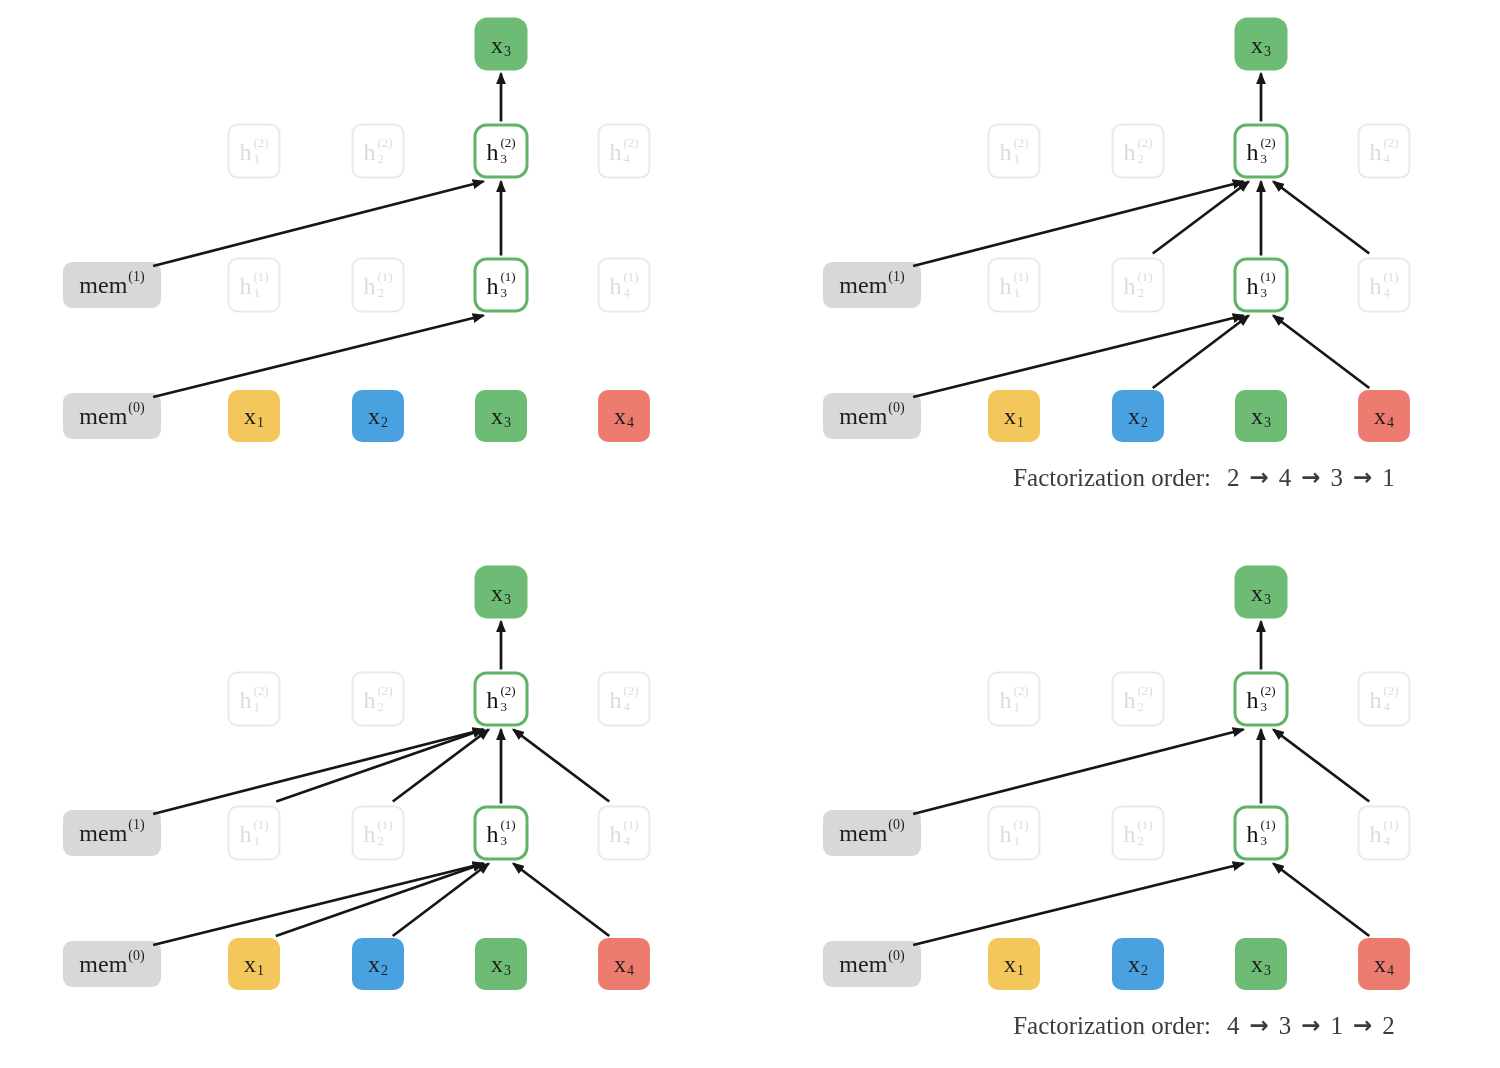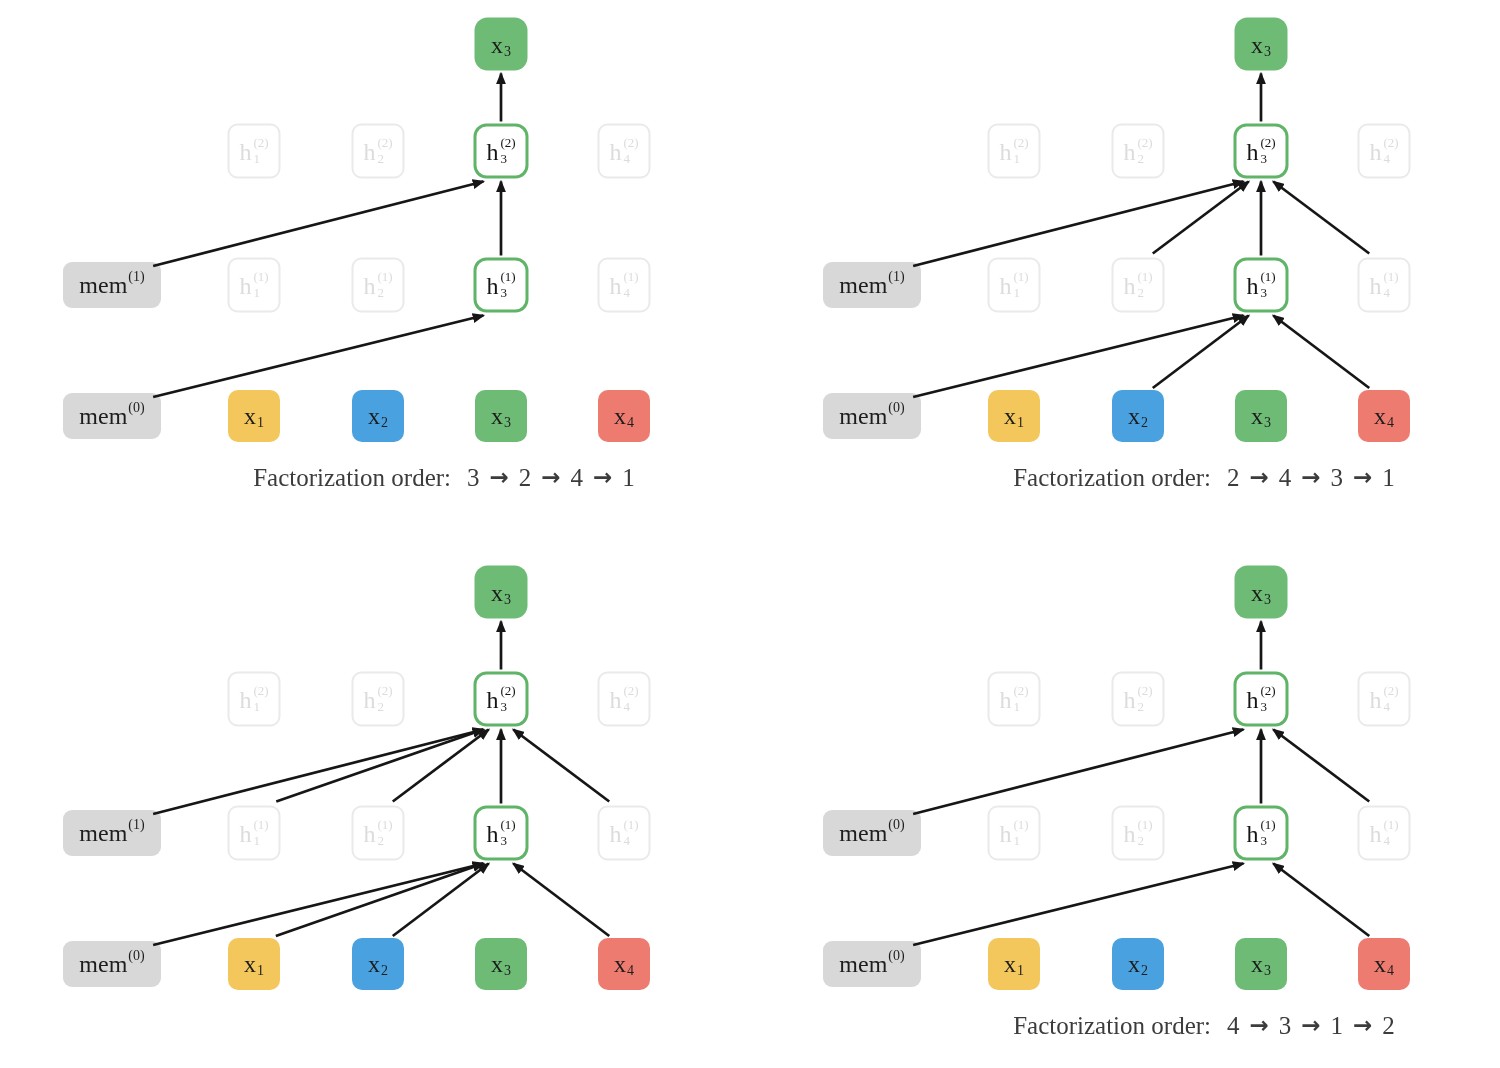--- a/index.html
+++ b/index.html
@@ -139,21 +139,20 @@
           <span class="base">x</span>
           <span class="xsub">3</span>
         </span>
       </div>
       <div class="node kind-x" style="left: 624px; top: 416px; width: 52px; height: 52px; background: rgb(238, 123, 111); color: rgb(29, 29, 29);">
         <span class="lbl">
           <span class="base">x</span>
           <span class="xsub">4</span>
         </span>
       </div>
-      <div class="caption" style="color: rgb(60, 60, 60);"><span class="cap-prefix">Factorization order:</span><span class="cap-num">3</span><span class="cap-arrow">→</span><span class="cap-num">2</span><span class="cap-arrow">→</span><span class="cap-num">4</span><span class="cap-arrow">→</span><span class="cap-num">1</span></div>
       <svg width="750" height="534" class="arrows">
         <defs>
           <marker id="ah-0" viewBox="0 0 10 8" refX="8.6" refY="4" markerWidth="4.6" markerHeight="3.7" orient="auto">
             <polygon points="0 0, 10 4, 0 8" fill="#161616"></polygon>
           </marker>
         </defs>
         <line x1="153.16" y1="397" x2="483.4" y2="315.5" stroke="#161616" stroke-width="2.7" marker-end="url(#ah-0)"></line>
         <line x1="153.16" y1="266" x2="483.4" y2="181.5" stroke="#161616" stroke-width="2.7" marker-end="url(#ah-0)"></line>
         <line x1="501" y1="255.5" x2="501" y2="181.5" stroke="#161616" stroke-width="2.7" marker-end="url(#ah-0)"></line>
         <line x1="501" y1="121.5" x2="501" y2="73.5" stroke="#161616" stroke-width="2.7" marker-end="url(#ah-0)"></line>

